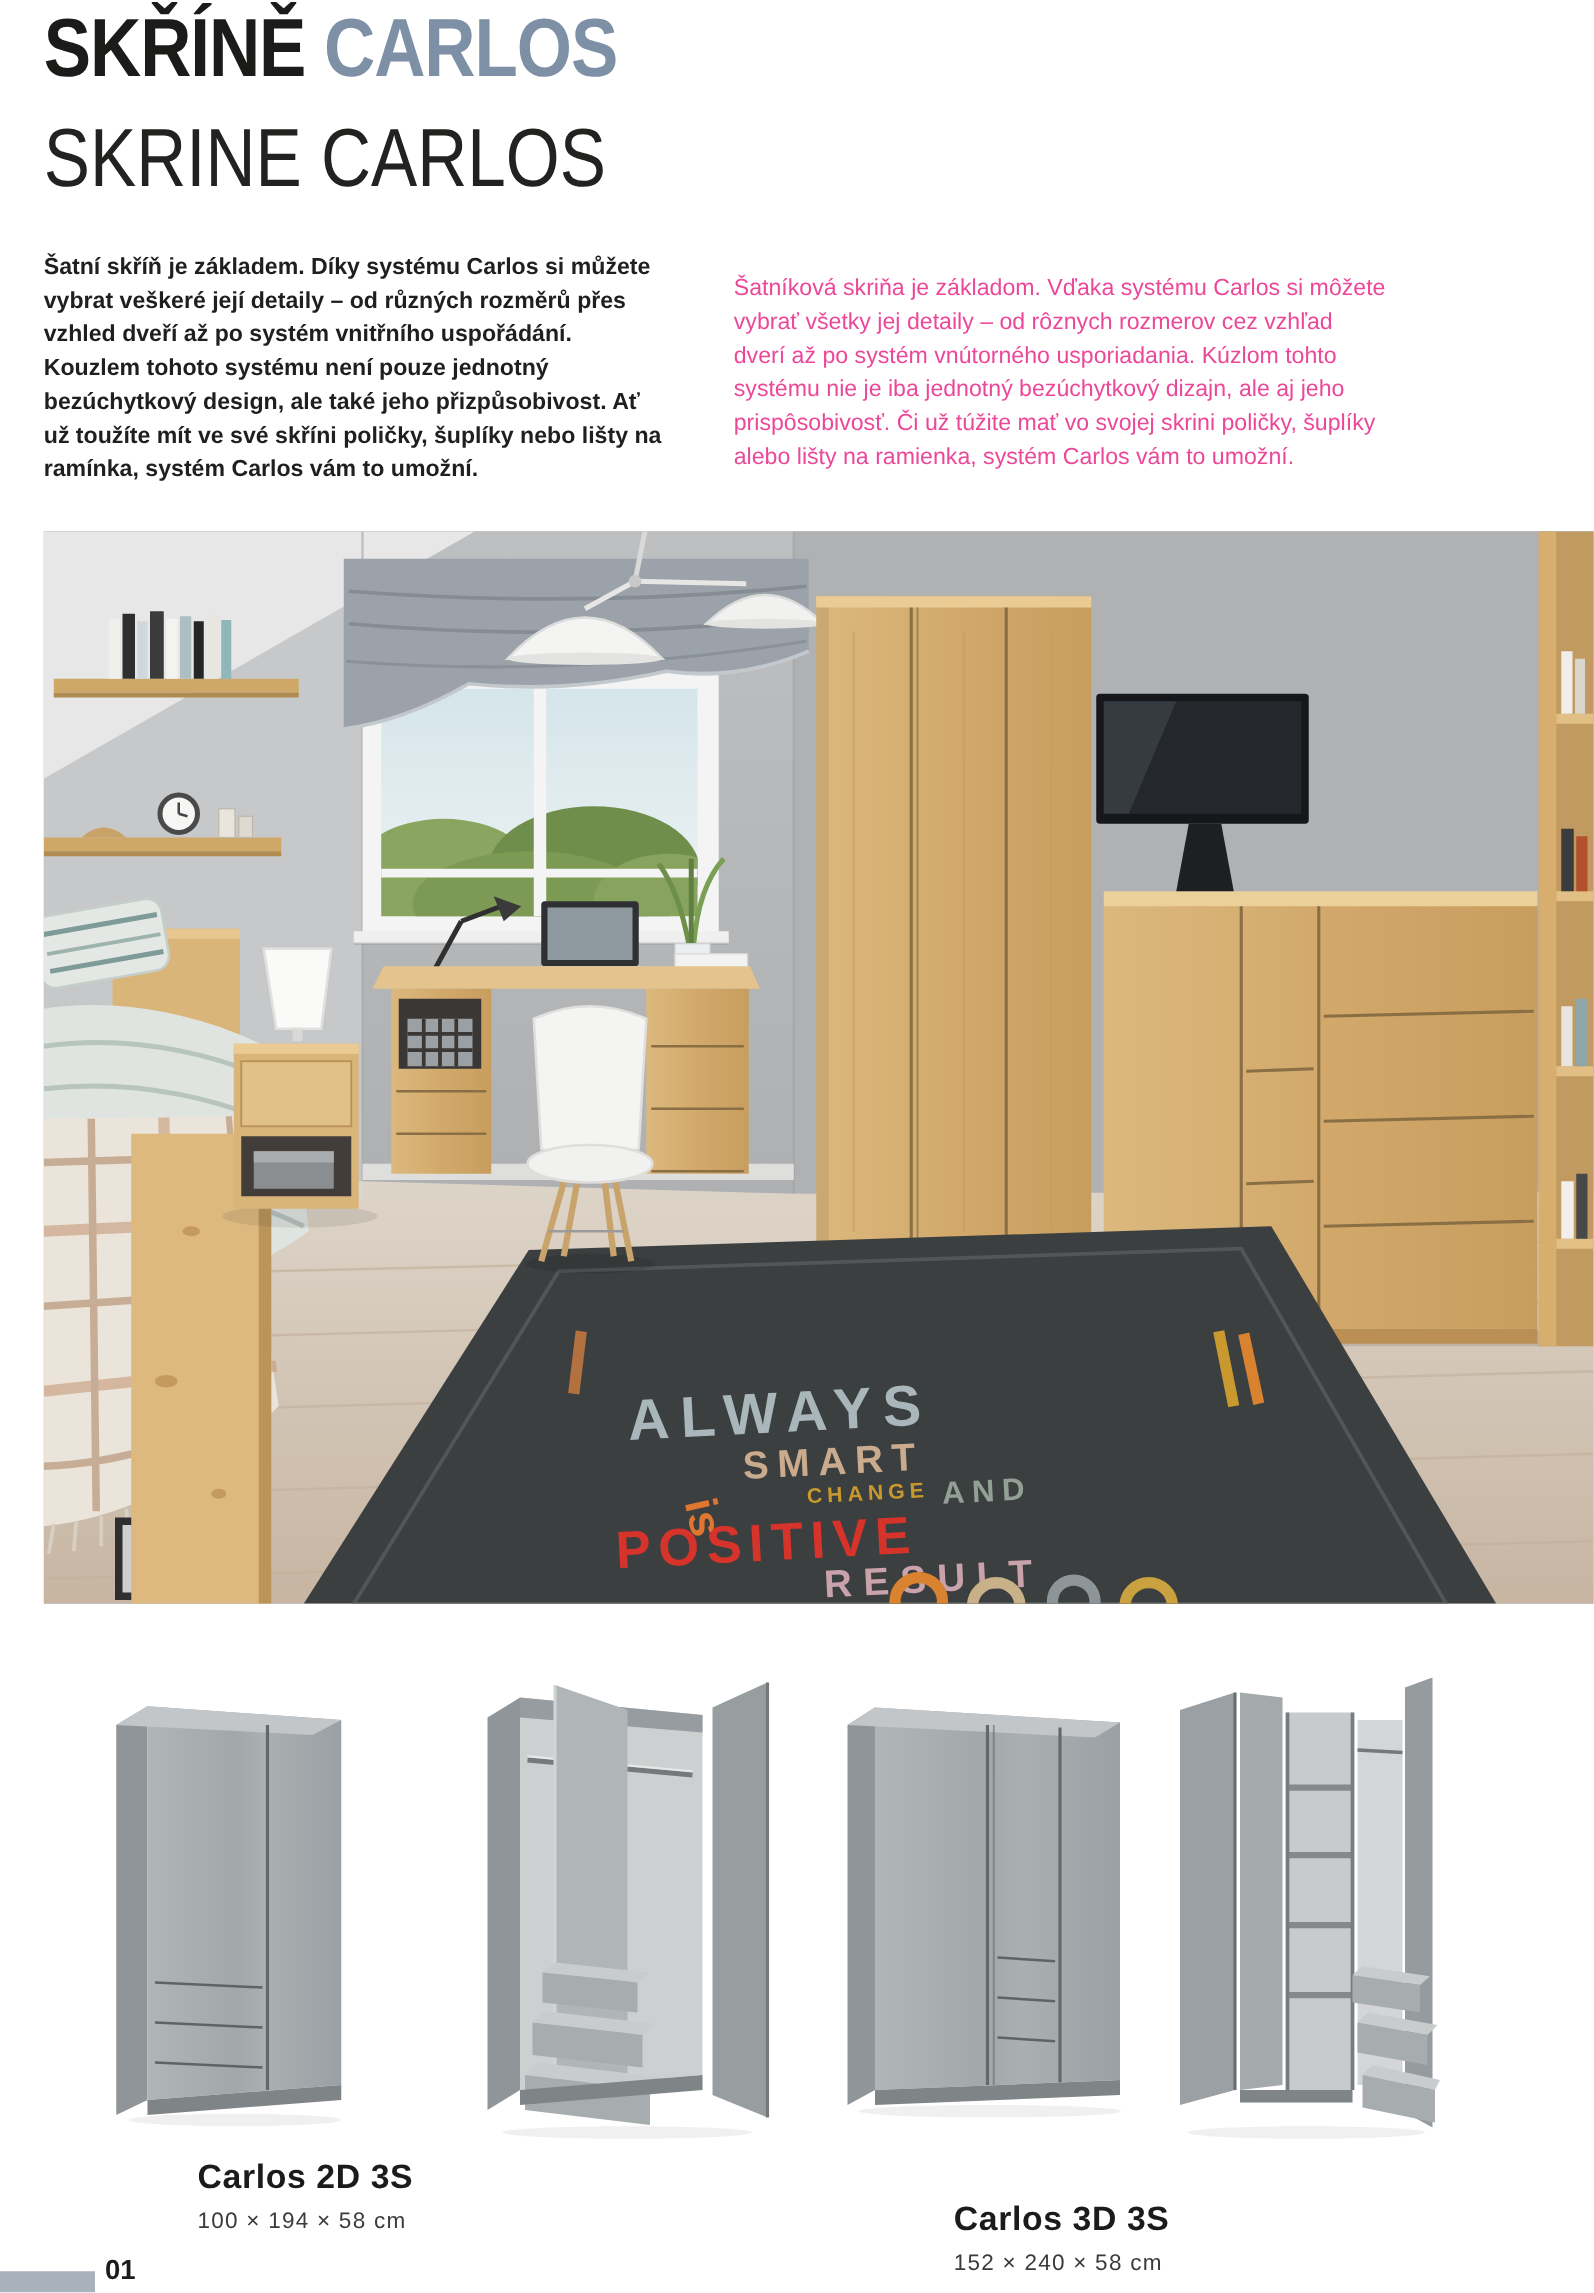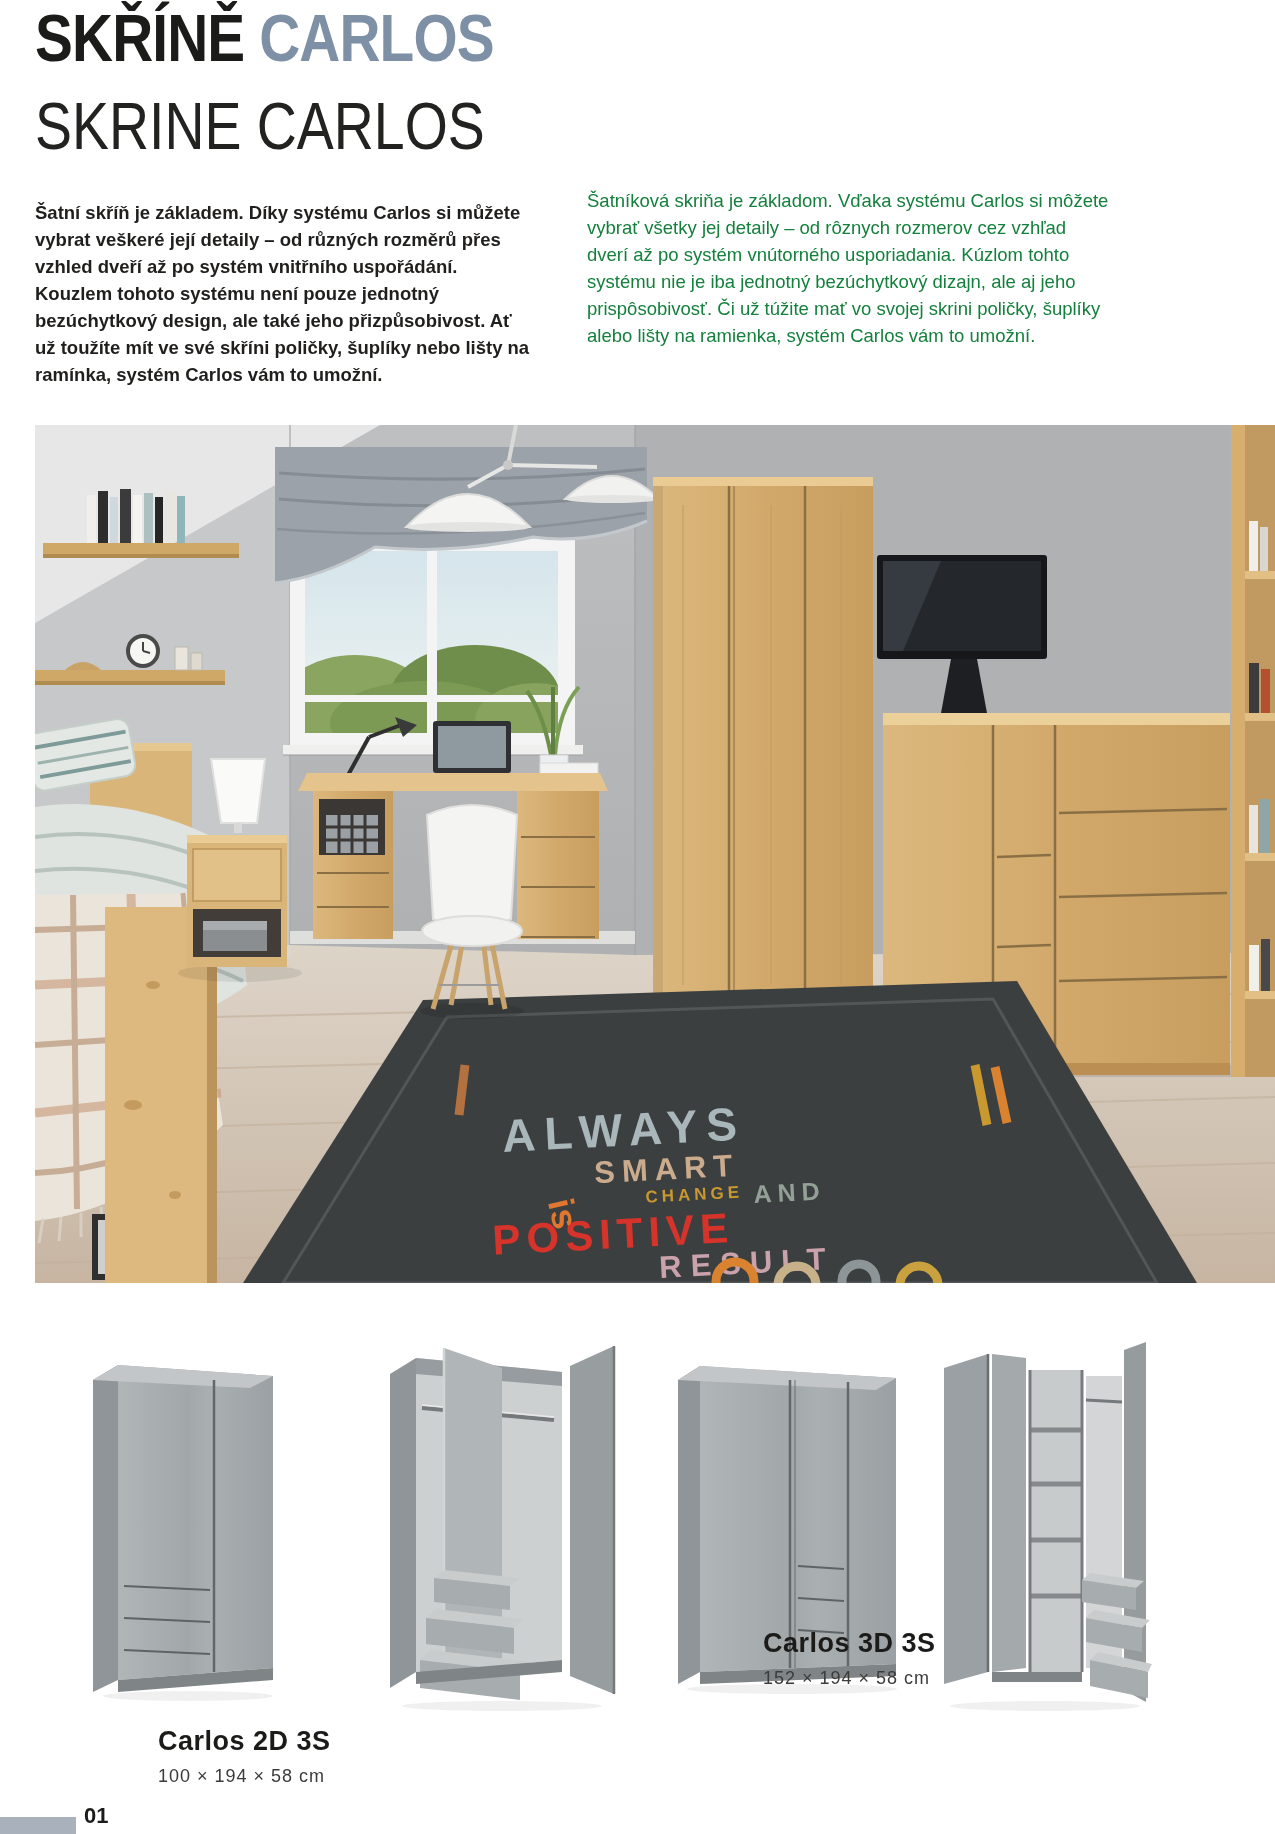--- a/index.html
+++ b/index.html
@@ -17,22 +17,22 @@
   .title-line2{
     left:35px;top:88px;font-size:66px;font-weight:normal;letter-spacing:0px;
     transform:scaleX(.84);transform-origin:left top;white-space:nowrap;color:#222220;
   }
   
   .intro-cs{
     left:35px;top:199px;width:497px;font-size:18.5px;line-height:27px;
     font-weight:bold;color:#201f1d;letter-spacing:0;
   }
   .intro-sk{
-    left:587px;top:187px;width:523px;font-size:18.5px;line-height:27px;
-    font-weight:normal;color:#15803d;
+    left:587px;top:216px;width:523px;font-size:18.5px;line-height:27px;
+    font-weight:normal;color:#ec4899;
   }
   
   .room-photo{left:35px;top:425px;width:1240px;height:858px;overflow:hidden;background:#b7b8ba;}
   
   .render{position:absolute;}
   
   .product-label{position:absolute;width:370px;text-align:left;}
   .p-name{font-size:27px;font-weight:bold;color:#1b1b19;letter-spacing:.5px;}
   .p-dims{font-size:18px;font-weight:normal;color:#3b3b3a;margin-top:9px;letter-spacing:1px;}
   
@@ -427,19 +427,19 @@
     <polygon points="150,318 208,330 208,356 150,344" fill="#a7acaf"></polygon>
   </g>
   <polygon points="52,330 142,330 142,340 52,340" fill="#7f8487"></polygon>
   <ellipse cx="105" cy="364" rx="95" ry="5" fill="#000" opacity=".06"></ellipse>
 </svg>
 
 <div class="product-label" style="left:158px;top:1726px">
   <div class="p-name">Carlos 2D 3S</div>
   <div class="p-dims">100 × 194 × 58 cm</div>
 </div>
-<div class="product-label" style="left:763px;top:1628px">
+<div class="product-label" style="left:763px;top:1760px">
   <div class="p-name">Carlos 3D 3S</div>
-  <div class="p-dims">152 × 194 × 58 cm</div>
+  <div class="p-dims">152 × 240 × 58 cm</div>
 </div>
 
 <div class="abs footer-bar"></div>
 <div class="abs page-number">01</div>
 
 </body></html>

